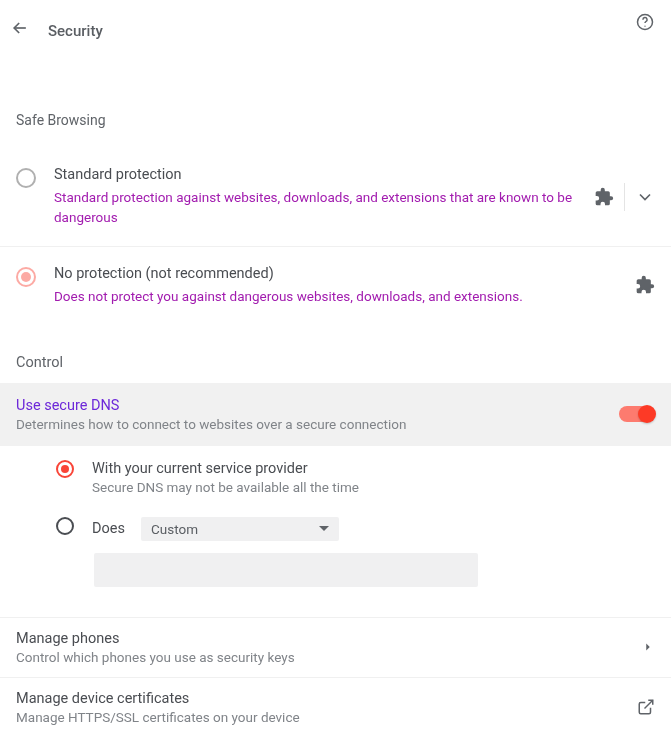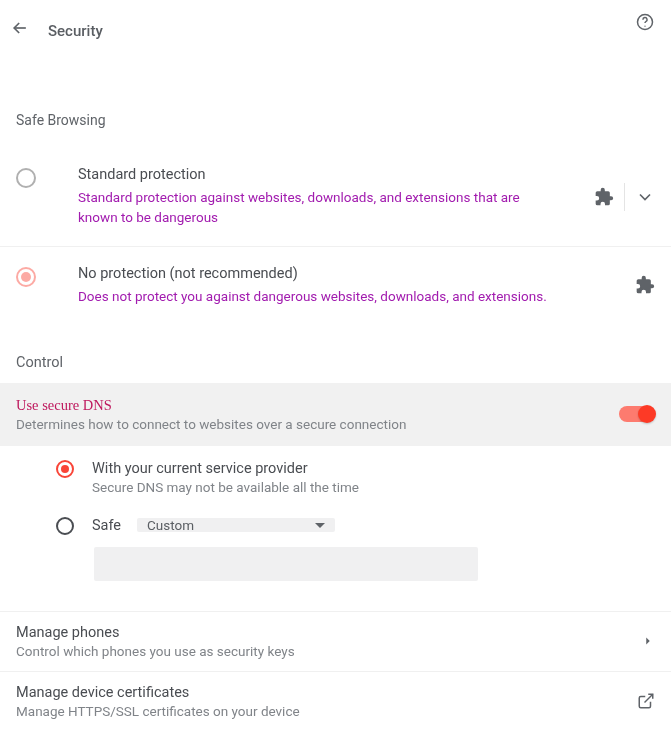--- a/index.html
+++ b/index.html
@@ -44,21 +44,20 @@
     font-size: 14px;
     color: #5f6368;
     margin-bottom: 20px;
   }
   .spacer-top { height: 64px; }
   .option-row {
     display: flex;
     align-items: flex-start;
     padding: 18px 16px 18px 16px;
     border-bottom: 1px solid #f0f0f0;
-    gap: 24px;
   }
   .option-row.last { border-bottom: none; }
   .radio-outer {
     width: 20px; height: 20px;
     border: 2px solid #b0b0b0;
     border-radius: 50%;
     flex-shrink: 0;
     margin-right: 18px;
     margin-top: 2px;
     position: relative;
@@ -120,24 +119,23 @@
     margin-bottom: 12px;
   }
   .dns-card {
     background: #f1f1f1;
     padding: 14px 16px;
     display: flex;
     align-items: center;
   }
   .dns-card .txt { flex: 1; }
   .dns-title {
-    color: #be185d;
+    color: #6d28d9;
     font-size: 14.5px;
     margin-bottom: 2px;
-    font-family: Liberation Serif, serif;
   }
   .dns-desc {
     color: #808489;
     font-size: 13.5px;
   }
   .toggle {
     width: 36px; height: 16px;
     background: #fd7b6f;
     border-radius: 10px;
     position: relative;
@@ -176,21 +174,21 @@
     align-items: center;
   }
   .with-label {
     color: #4a4d52;
     font-size: 14.5px;
     margin-right: 16px;
   }
   .dropdown {
     background: #f0f0f1;
     width: 198px;
-    height: 14px;
+    height: 24px;
     display: flex;
     align-items: center;
     padding: 0 10px;
     cursor: pointer;
     border-radius: 2px;
     position: relative;
   }
   .dropdown-text {
     flex:1;
     color: #5a5e63;
@@ -327,21 +325,21 @@
     <div class="txtblk">
       <div class="dns-opt-title">With your current service provider</div>
       <div class="dns-opt-desc">Secure DNS may not be available all the time</div>
     </div>
   </div>
 
   <div class="dns-opt" style="margin-bottom:0;">
     <div class="radio-small"></div>
     <div class="txtblk">
       <div class="with-row">
-        <div class="with-label">Safe</div>
+        <div class="with-label">Does</div>
         <div class="dropdown">
           <div class="dropdown-text">Custom</div>
           <div class="dropdown-arrow"></div>
         </div>
       </div>
     </div>
   </div>
   <div class="custom-input-row">
     <div class="custom-input"></div>
   </div>

